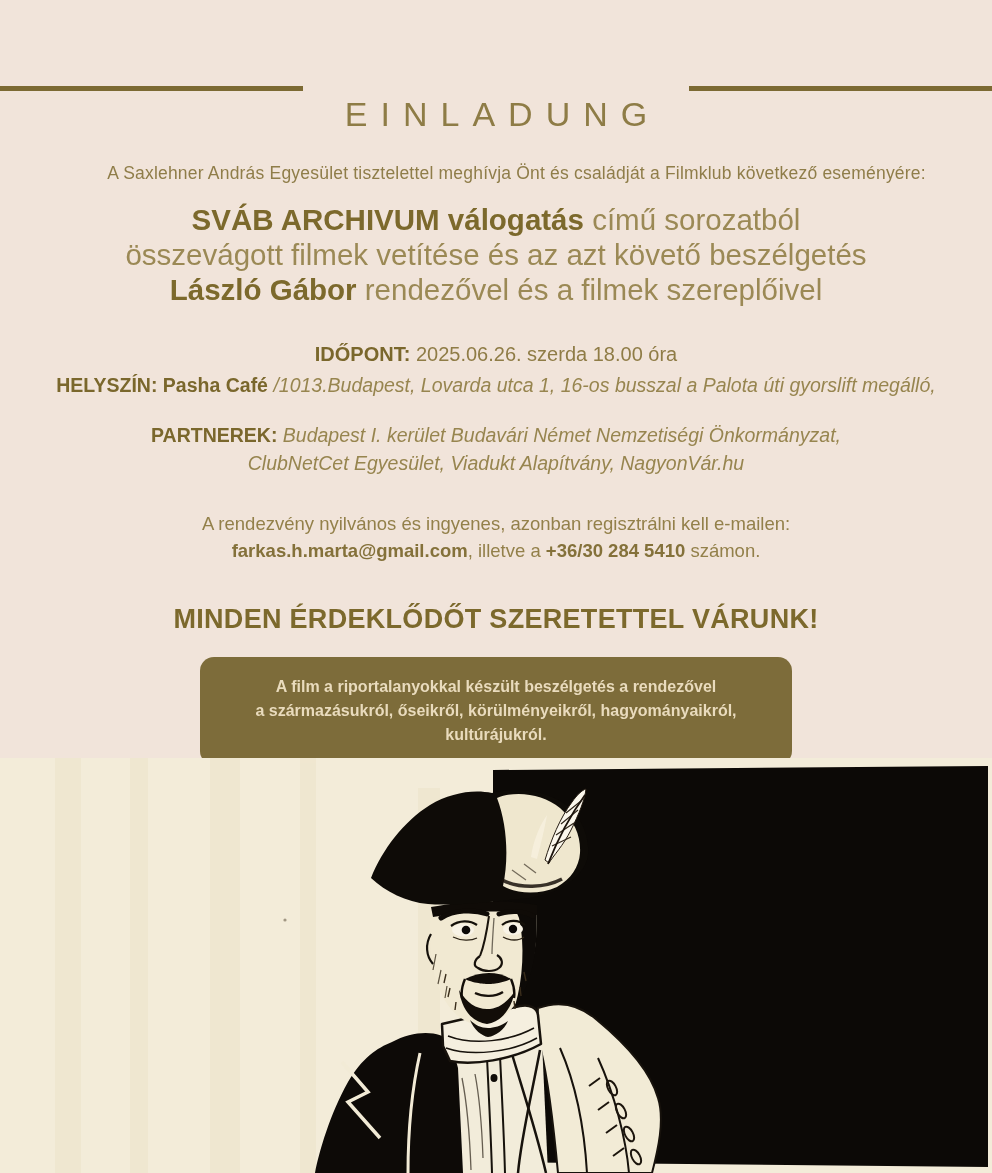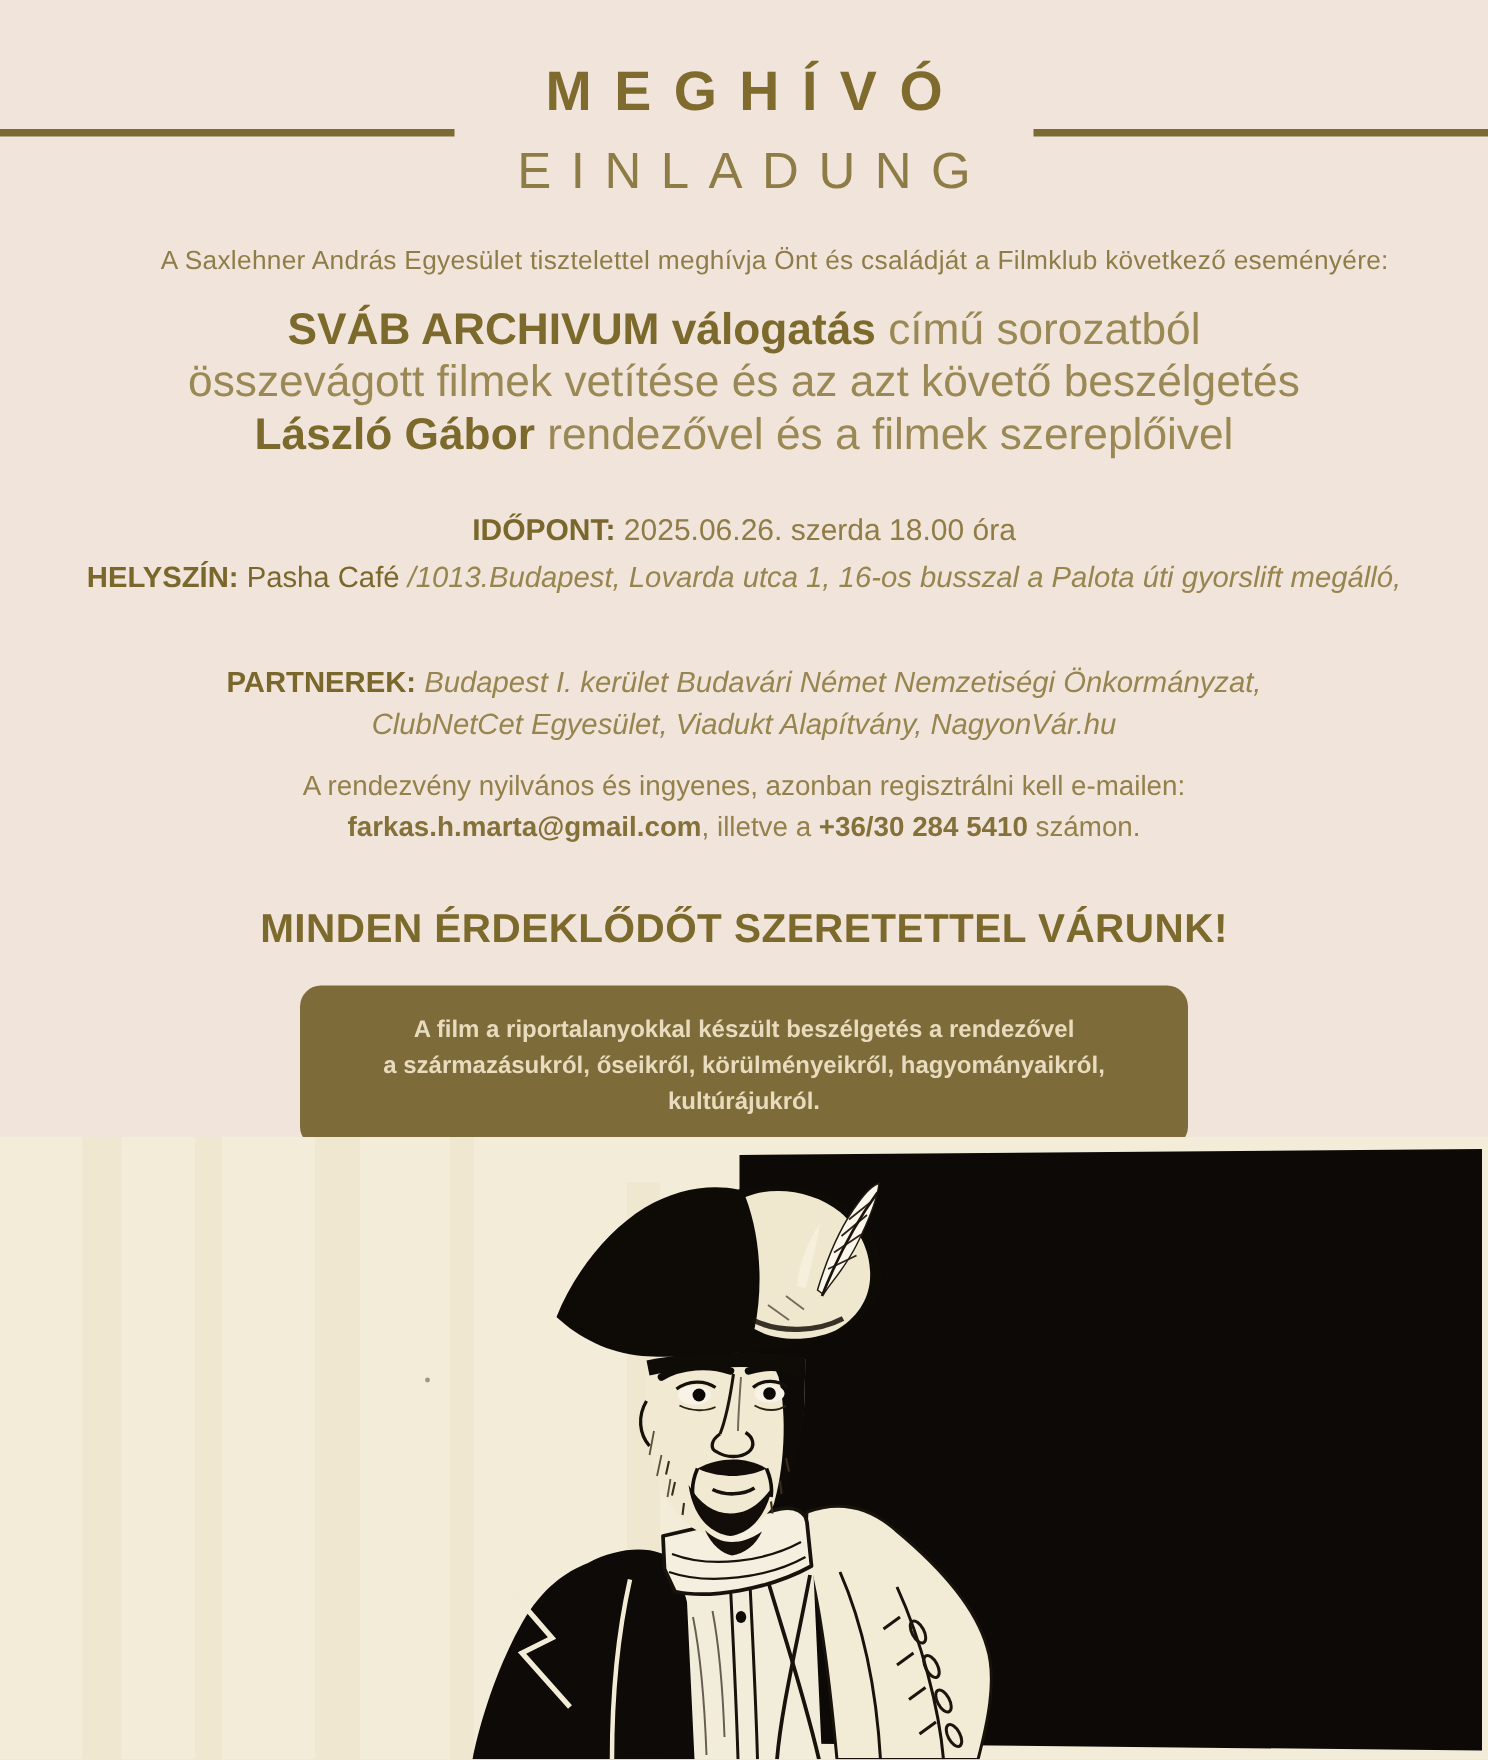--- a/index.html
+++ b/index.html
@@ -16,25 +16,25 @@
   .rule-left{left:0;width:303px;}
   .rule-right{right:0;width:303px;}
 
   .intro{top:163px;font-size:17.5px;color:#8f7d49;letter-spacing:.2px;padding-left:41px;}
 
   .event-title{top:202px;font-size:29.5px;line-height:35px;color:#9b8955;}
   .event-title .b{font-weight:700;color:#7c692c;}
 
   .detail{font-size:19.5px;line-height:27.5px;color:#97854f;}
   .lbl{font-weight:700;font-style:normal;color:#7a672c;}
-  .venue{font-weight:400;font-style:normal;color:#7a672c;}
+  .venue{font-weight:700;font-style:normal;color:#7a672c;}
   .idopont{top:341px;font-size:20px;color:#8f7c46;}
   .idopont .val{color:#8f7c46;}
   .helyszin{top:372px;}
-  .partnerek{top:442px;}
+  .partnerek{top:422px;}
   .detail em{font-style:italic;}
 
   .reg{top:511px;font-size:18.5px;line-height:26.5px;color:#93804a;}
   .reg strong{font-weight:700;color:#84713a;}
 
   .closing{top:604px;font-size:27px;font-weight:700;color:#7c692c;letter-spacing:.3px;}
 
   .note-box{
     position:absolute;top:657px;left:50%;transform:translateX(-50%);
     width:592px;box-sizing:border-box;padding:18px 20px;
@@ -43,21 +43,20 @@
   }
 
   .artwork{position:absolute;top:758px;left:0;width:992px;height:415px;}
   .artwork svg{display:block;}
 </style>
 </head>
 <body>
 
 <div class="page">
 
-  <h1 class="cblock hdr-title">MEGHÍVÓ</h1>
   <div class="rule rule-left"></div>
   <div class="rule rule-right"></div>
   <h2 class="cblock hdr-sub">EINLADUNG</h2>
 
   <p class="cblock intro">A Saxlehner András Egyesület tisztelettel meghívja Önt és családját a Filmklub következő eseményére:</p>
 
   <div class="cblock event-title">
     <div><span class="b">SVÁB ARCHIVUM válogatás</span><span> című sorozatból</span></div>
     <div>összevágott filmek vetítése és az azt követő beszélgetés</div>
     <div><span class="b">László Gábor</span><span> rendezővel és a filmek szereplőivel</span></div>

